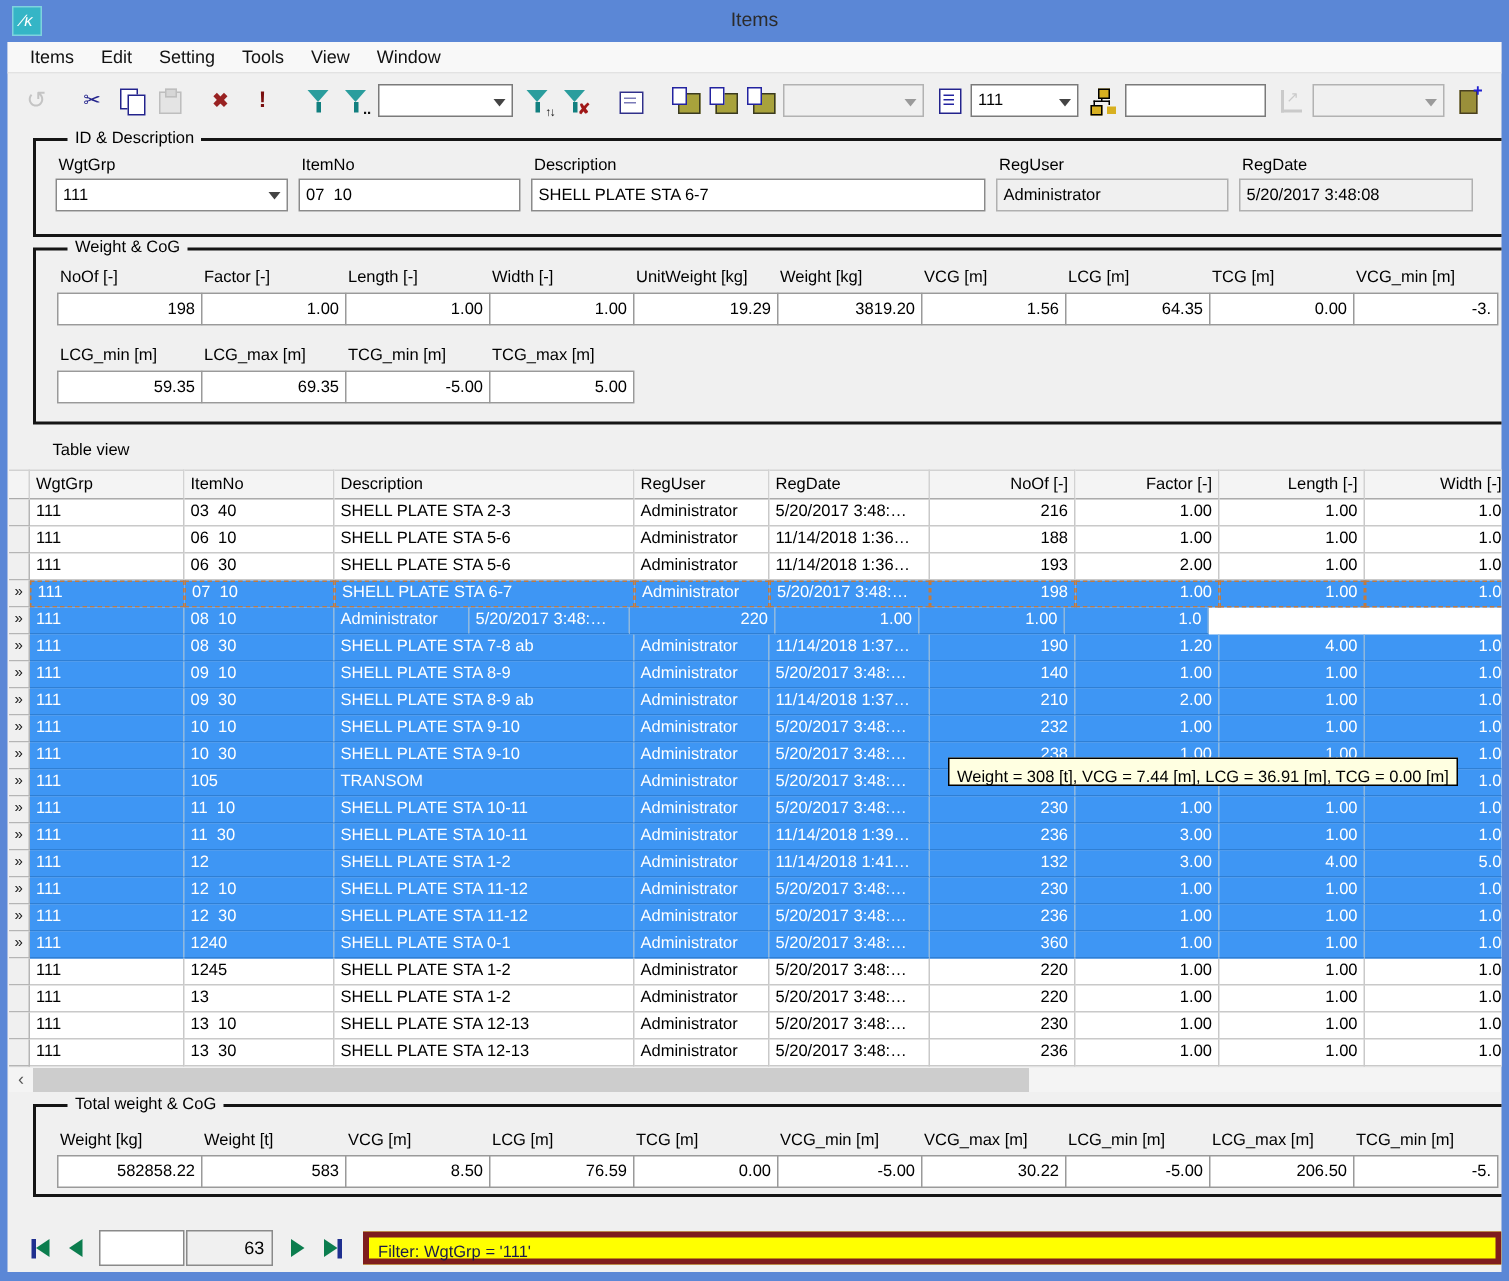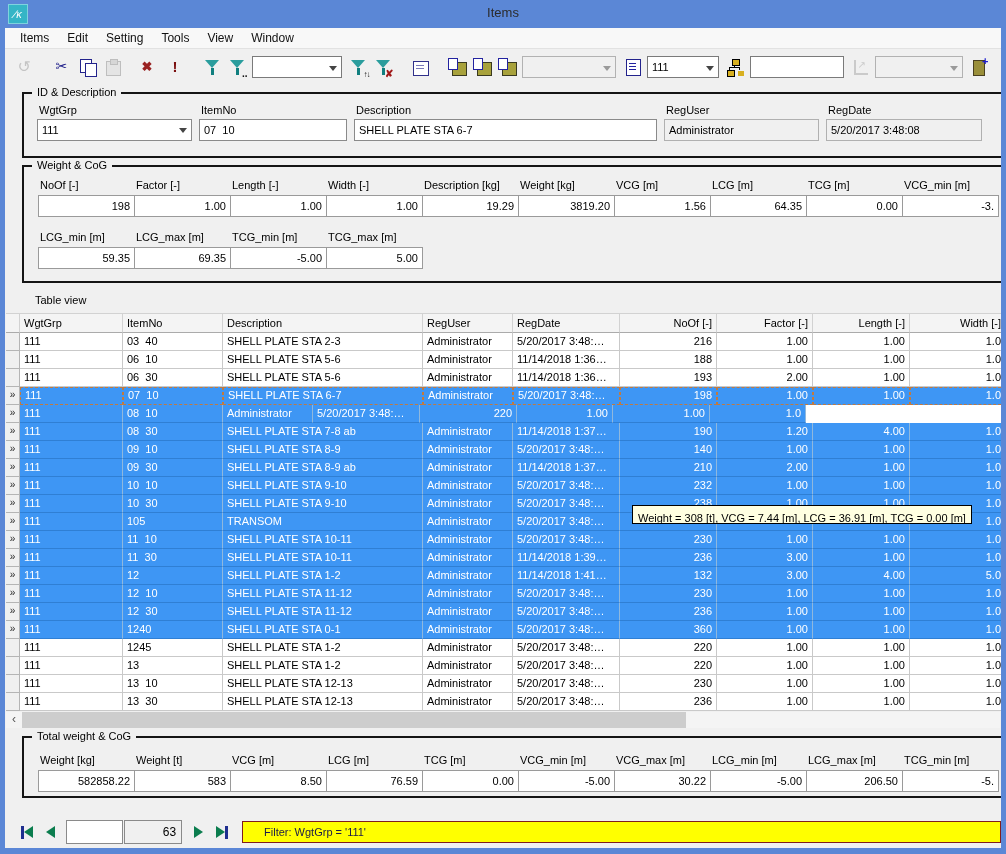--- a/index.html
+++ b/index.html
@@ -65,21 +65,21 @@
   .combo.dis { background:#f0f0f0; border-color:#b2b2b2; } .combo.dis::after { border-top-color:#9a9a9a; }
   .tb-text { height:22px; background:#fff; border:1px solid #7a7a7a; margin:0 3px; }
   [data-name="filter-combobox"] { width:90px; }
   [data-name="view-combobox"] { width:94px; }
   [data-name="wgtgrp-combobox"] { width:72px; }
   [data-name="quick-search-input"] { width:94px; }
   [data-name="chart-combobox"] { width:88px; }
 
   
   .group { position:absolute; border:2px solid #151515; }
-  .group-label { position:absolute; top:-8px; left:8px; background:#f0f0f0; padding:0 5px; font-size:11px; color:#000; white-space:nowrap; }
+  .group-label { position:absolute; top:-8px; left:21px; background:#f0f0f0; padding:0 5px; font-size:11px; color:#000; white-space:nowrap; }
 
   #grp-id { left:17px; top:64px; width:1010px; height:66px; }
   #id-fields { position:absolute; left:13px; top:10px; display:flex; }
   .idf { margin-right:7px; }
   .idf .flabel { font-size:11px; color:#000; height:15px; padding-left:2px; }
   .fbox { height:22px; border:1px solid #8a8a8a; background:#fff; font-size:11px; line-height:20px; padding:0 4px; white-space:pre; overflow:hidden; }
   .fbox.ro { background:#f0f0f0; border-color:#b0b0b0; }
   .fbox.combo2 { position:relative; padding-right:16px; }
   .fbox.combo2::after { content:""; position:absolute; right:4px; top:8px; width:0; height:0;
        border-left:4px solid transparent; border-right:4px solid transparent; border-top:5px solid #444; }
@@ -130,22 +130,22 @@
   #navbar { position:absolute; left:0; top:790px; width:996px; height:28px; display:flex; align-items:center; }
   .nav-btn { width:22px; height:22px; background:transparent; border:none; display:flex; align-items:center; justify-content:center; padding:0; }
   .tri-l { width:0; height:0; border-top:6px solid transparent; border-bottom:6px solid transparent; border-right:9px solid #0b7d4e; }
   .tri-r { width:0; height:0; border-top:6px solid transparent; border-bottom:6px solid transparent; border-left:9px solid #0b7d4e; }
   .nbar { width:3px; height:13px; background:#1f2f8f; }
   #nav-first { margin-left:11px; } #nav-prev { margin-left:2px; }
   #rec-input { width:58px; height:24px; background:#fff; border:1px solid #8a8a8a; margin-left:5px; }
   #rec-count { width:60px; height:24px; background:#f0f0f0; border:1px solid #8a8a8a; margin-left:1px;
                font-size:12px; line-height:22px; text-align:right; padding-right:5px; }
   #nav-next { margin-left:6px; } #nav-last { margin-left:2px; }
-  #filter-bar { margin-left:9px; width:778px; height:22px; background:#ffff00; border:1px solid #7f1d1d;
-                font-size:11px; line-height:20px; padding-left:21px; color:#1a1a4a; }
+  #filter-bar { margin-left:9px; width:778px; height:22px; background:#ffff00; border:4px solid #7f1d1d;
+                font-size:11px; line-height:20px; padding-left:6px; color:#1a1a4a; }
 </style>
 </head>
 <body>
 
 <div id="win" data-name="items-window">
   <div id="titlebar" data-name="title-bar">
     <span class="logo" data-name="app-logo-icon"></span>
     <div id="title-text" data-name="window-title">Items</div>
   </div>
 
@@ -264,21 +264,21 @@
           </div>
           <div class="wfield" data-name="field-length">
             <div class="wlabel" data-name="field-label">Length [-]</div>
             <div class="wbox" data-name="field-value-length">1.00</div>
           </div>
           <div class="wfield" data-name="field-width">
             <div class="wlabel" data-name="field-label">Width [-]</div>
             <div class="wbox" data-name="field-value-width">1.00</div>
           </div>
           <div class="wfield" data-name="field-unitweight-kg">
-            <div class="wlabel" data-name="field-label">Description [kg]</div>
+            <div class="wlabel" data-name="field-label">UnitWeight [kg]</div>
             <div class="wbox" data-name="field-value-unitweight-kg">19.29</div>
           </div>
           <div class="wfield" data-name="field-weight-kg">
             <div class="wlabel" data-name="field-label">Weight [kg]</div>
             <div class="wbox" data-name="field-value-weight-kg">3819.20</div>
           </div>
           <div class="wfield" data-name="field-vcg-m">
             <div class="wlabel" data-name="field-label">VCG [m]</div>
             <div class="wbox" data-name="field-value-vcg-m">1.56</div>
           </div>

